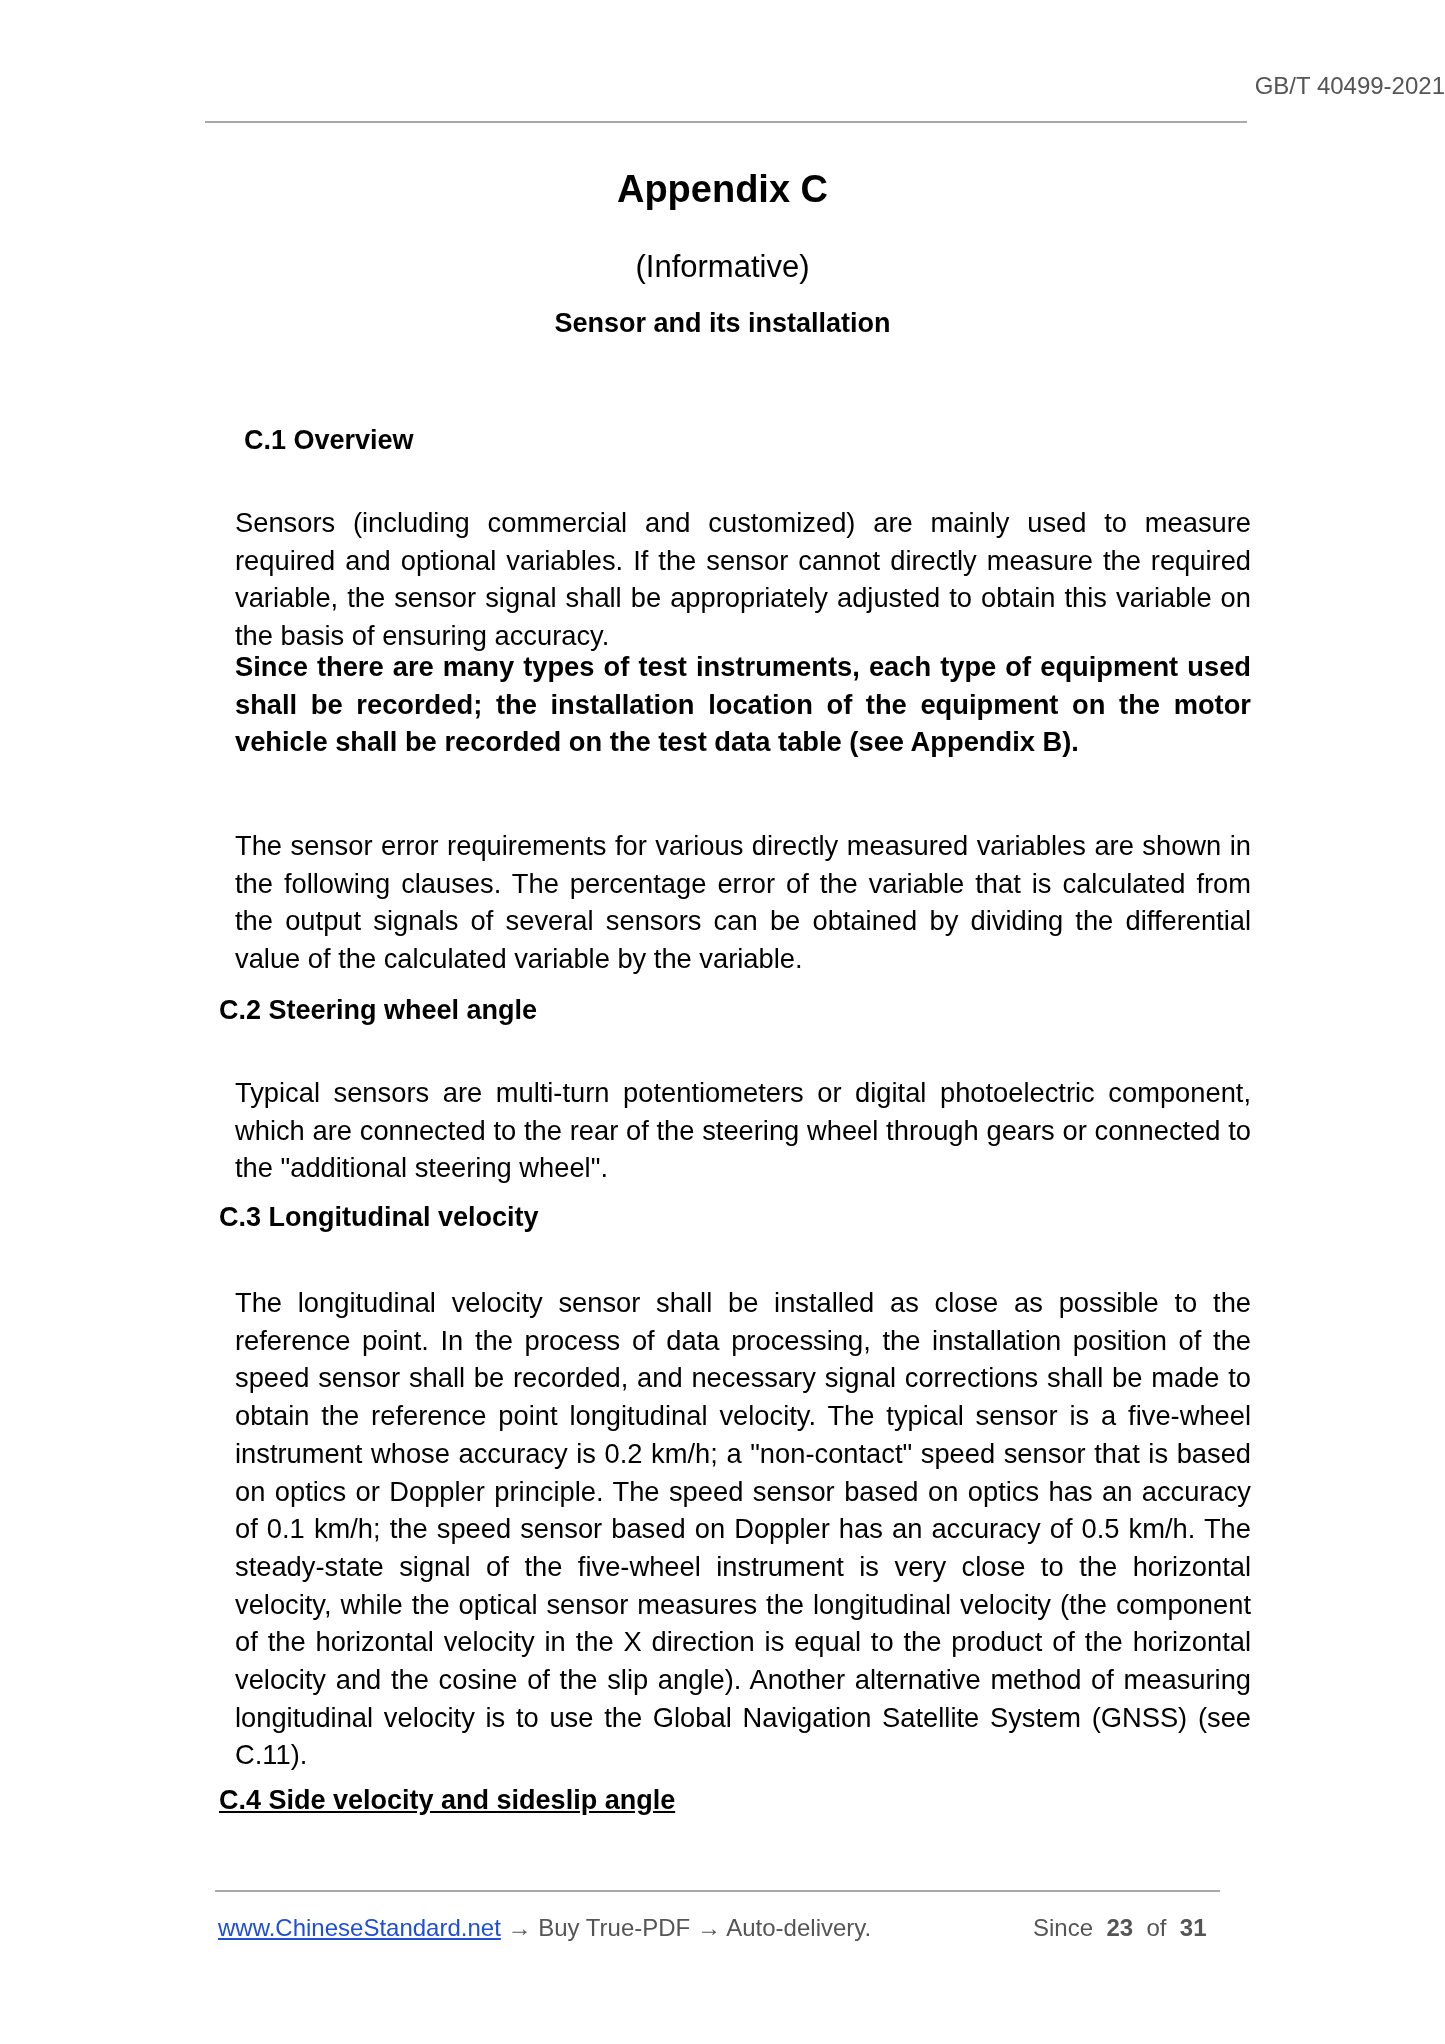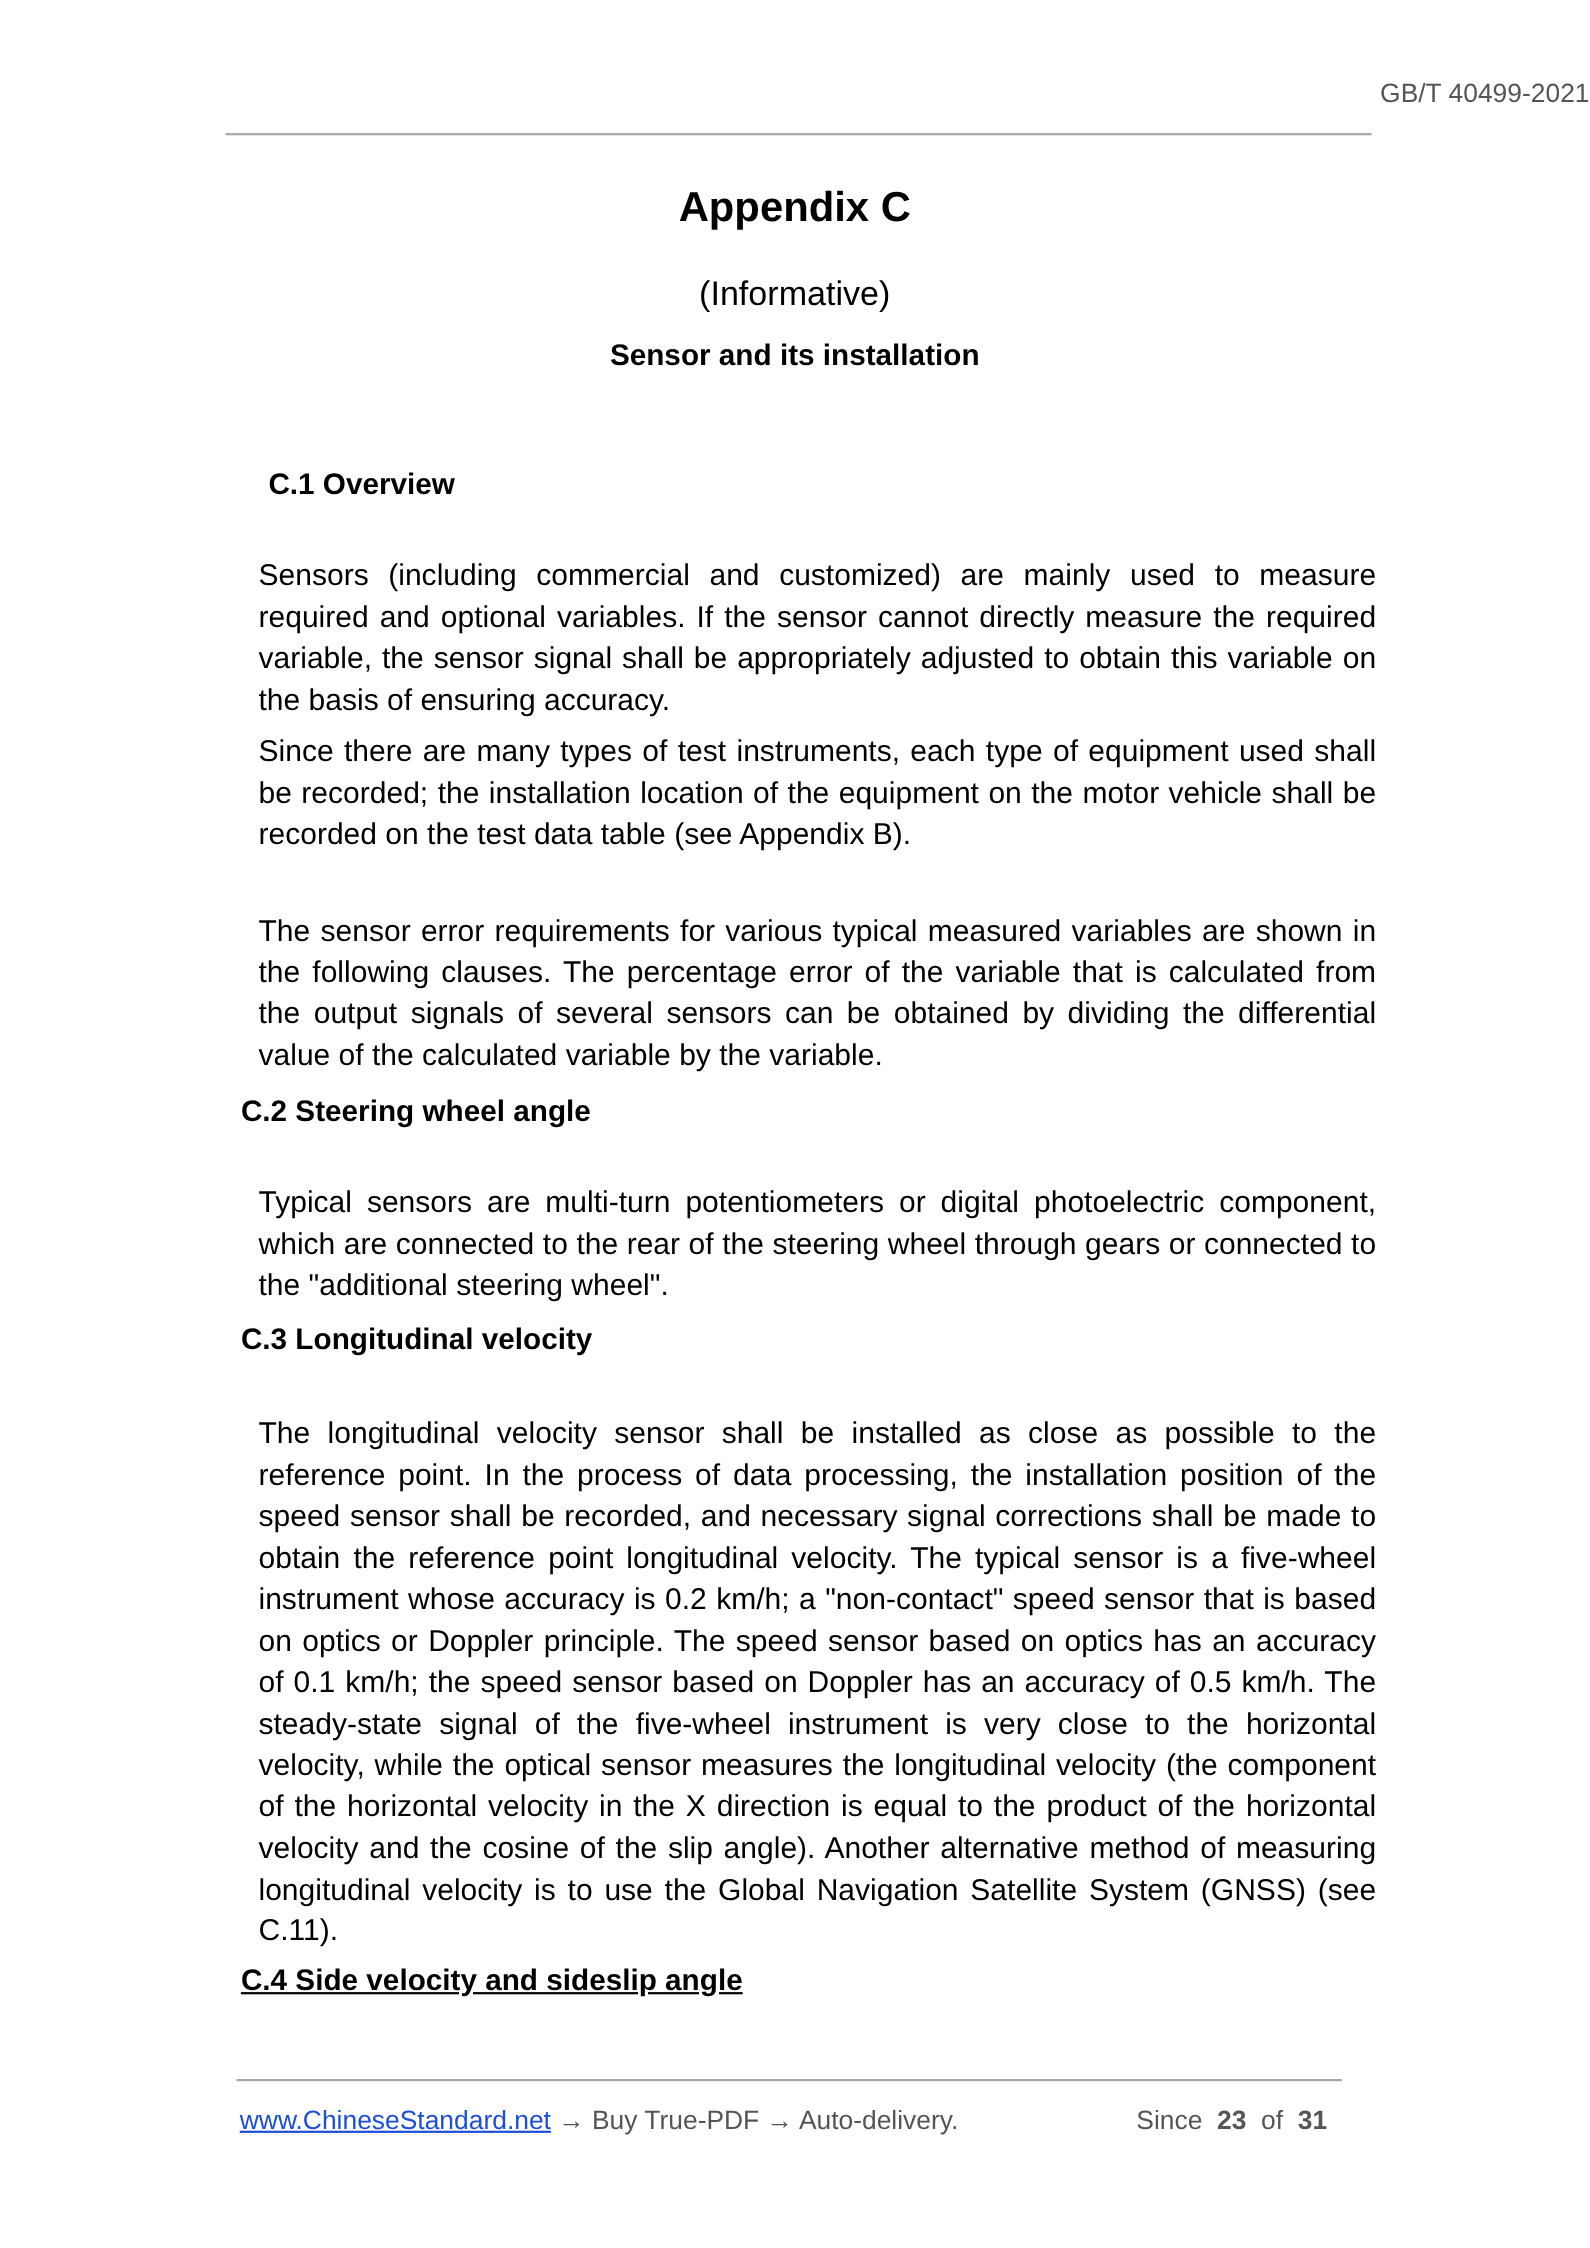--- a/index.html
+++ b/index.html
@@ -25,22 +25,22 @@
 
 <div class="abs center hdr">GB/T 40499-2021</div>
 <div class="abs rule" style="top:121px; left:205px; width:1042px;"></div>
 
 <div class="abs center title">Appendix C</div>
 <div class="abs center subtitle">(Informative)</div>
 <div class="abs center subject">Sensor and its installation</div>
 
 <div class="abs h2" style="top:423px;margin-left:25px;">C.1 Overview</div>
 <p class="abs para" style="top:488px;">Sensors (including commercial and customized) are mainly used to measure required and optional variables. If the sensor cannot directly measure the required variable, the sensor signal shall be appropriately adjusted to obtain this variable on the basis of ensuring accuracy.</p>
-<p class="abs para" style="top:648px;">Since there are many types of test instruments, each type of equipment used shall be recorded; the installation location of the equipment on the motor vehicle shall be recorded on the test data table (see Appendix B).</p>
-<p class="abs para" style="top:811px;">The sensor error requirements for various typical measured variables are shown in the following clauses. The percentage error of the variable that is calculated from the output signals of several sensors can be obtained by dividing the differential value of the calculated variable by the variable.</p>
+<p class="abs para" style="top:632px;font-weight:bold;">Since there are many types of test instruments, each type of equipment used shall be recorded; the installation location of the equipment on the motor vehicle shall be recorded on the test data table (see Appendix B).</p>
+<p class="abs para" style="top:811px;">The sensor error requirements for various directly measured variables are shown in the following clauses. The percentage error of the variable that is calculated from the output signals of several sensors can be obtained by dividing the differential value of the calculated variable by the variable.</p>
 
 <div class="abs h2" style="top:993px;">C.2 Steering wheel angle</div>
 <p class="abs para" style="top:1058px;">Typical sensors are multi-turn potentiometers or digital photoelectric component, which are connected to the rear of the steering wheel through gears or connected to the "additional steering wheel".</p>
 
 <div class="abs h2" style="top:1200px;">C.3 Longitudinal velocity</div>
 <p class="abs para" style="top:1268px;">The longitudinal velocity sensor shall be installed as close as possible to the reference point. In the process of data processing, the installation position of the speed sensor shall be recorded, and necessary signal corrections shall be made to obtain the reference point longitudinal velocity. The typical sensor is a five-wheel instrument whose accuracy is 0.2 km/h; a "non-contact" speed sensor that is based on optics or Doppler principle. The speed sensor based on optics has an accuracy of 0.1 km/h; the speed sensor based on Doppler has an accuracy of 0.5 km/h. The steady-state signal of the five-wheel instrument is very close to the horizontal velocity, while the optical sensor measures the longitudinal velocity (the component of the horizontal velocity in the X direction is equal to the product of the horizontal velocity and the cosine of the slip angle). Another alternative method of measuring longitudinal velocity is to use the Global Navigation Satellite System (GNSS) (see C.11).</p>
 
 <div class="abs h2" style="top:1783px;text-decoration:underline;">C.4 Side velocity and sideslip angle</div>
 
 <div class="abs rule" style="top:1890px; left:215px; width:1005px;"></div>

